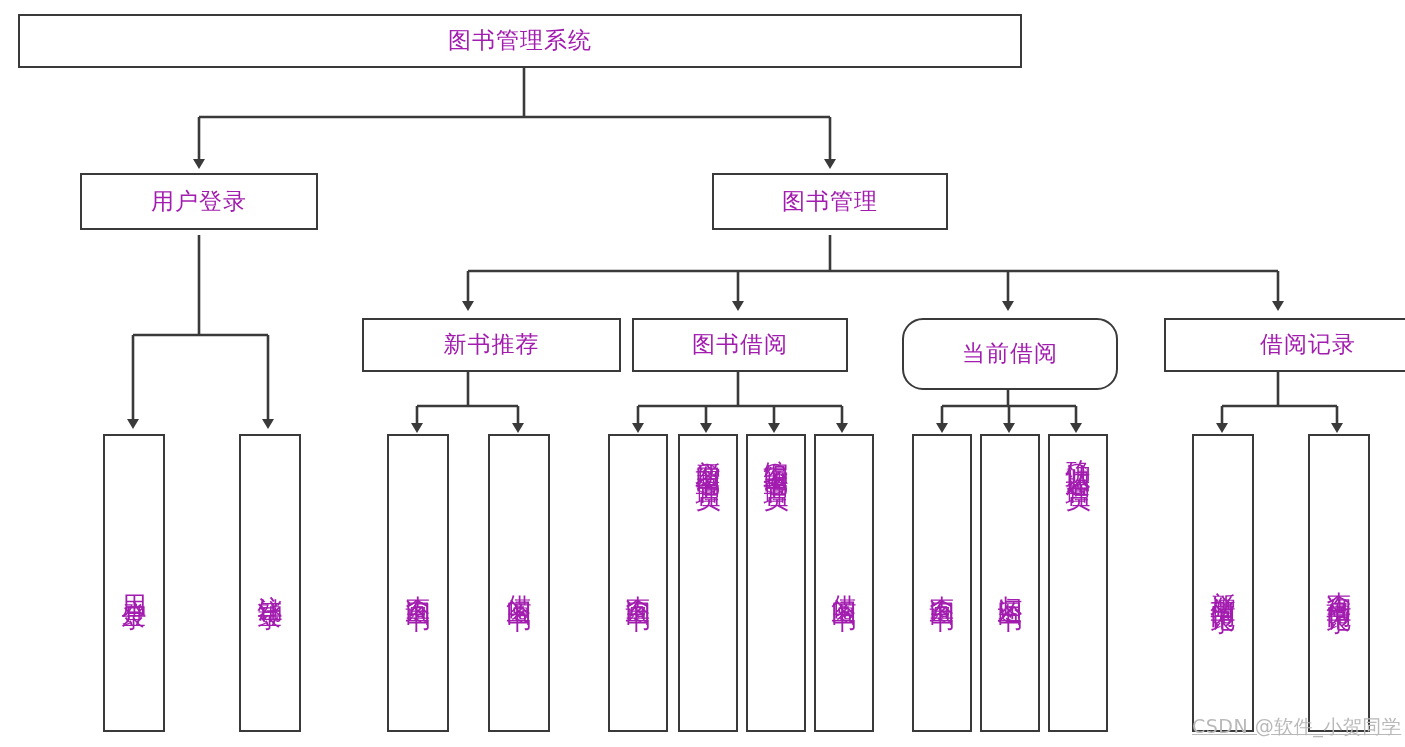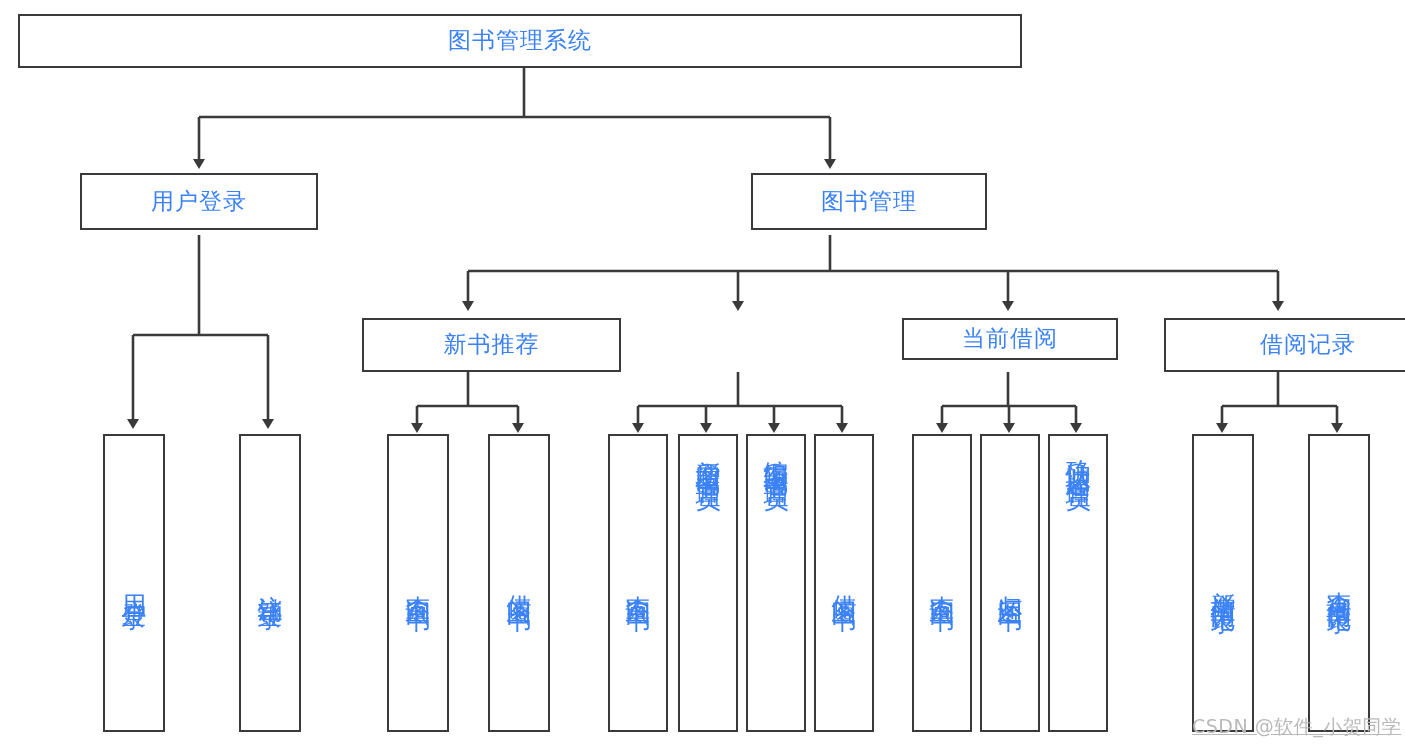--- a/index.html
+++ b/index.html
@@ -26,21 +26,21 @@
     pointer-events: none;
   }
   .node {
     position: absolute;
     box-sizing: border-box;
     background: #ffffff;
     border: 2.5px solid #3a3a3a;
     display: flex;
     align-items: center;
     justify-content: center;
-    color: #3b82f6;
+    color: #a21caf;
   }
   .node.horizontal {
     font-size: 23px;
     letter-spacing: 1px;
     line-height: 1.1;
   }
   .node.vertical {
     writing-mode: vertical-rl;
     text-orientation: upright;
     font-size: 25px;
@@ -125,28 +125,31 @@
     </g>
   </svg>
 
   <div class="node horizontal" style="left:18px; top:14px; width:1004px; height:54px;">
     <span>图书管理系统</span>
   </div>
 
   <div class="node horizontal" style="left:80px; top:173px; width:238px; height:57px;">
     <span>用户登录</span>
   </div>
-  <div class="node horizontal" style="left:712px; top:173px; width:236px; height:57px;margin-left:39px;">
+  <div class="node horizontal" style="left:712px; top:173px; width:236px; height:57px;">
     <span>图书管理</span>
   </div>
 
   <div class="node horizontal" style="left:362px; top:318px; width:259px; height:54px;">
     <span>新书推荐</span>
   </div>
-  <div class="node horizontal" style="left:902px; top:318px; width:216px; height:42px;">
+  <div class="node horizontal" style="left:632px; top:318px; width:216px; height:54px;">
+    <span>图书借阅</span>
+  </div>
+  <div class="node horizontal" style="left:902px; top:318px; width:216px; height:72px;border-radius:21px;">
     <span>当前借阅</span>
   </div>
   <div class="node horizontal" style="left:1164px; top:318px; width:252px; height:54px;padding-left:36px;">
     <span>借阅记录</span>
   </div>
 
   <div class="node vertical" style="left:103px; top:434px; width:62px; height:298px;">
     <span class="vlabel">用户登录</span>
   </div>
   <div class="node vertical" style="left:239px; top:434px; width:62px; height:298px;">

